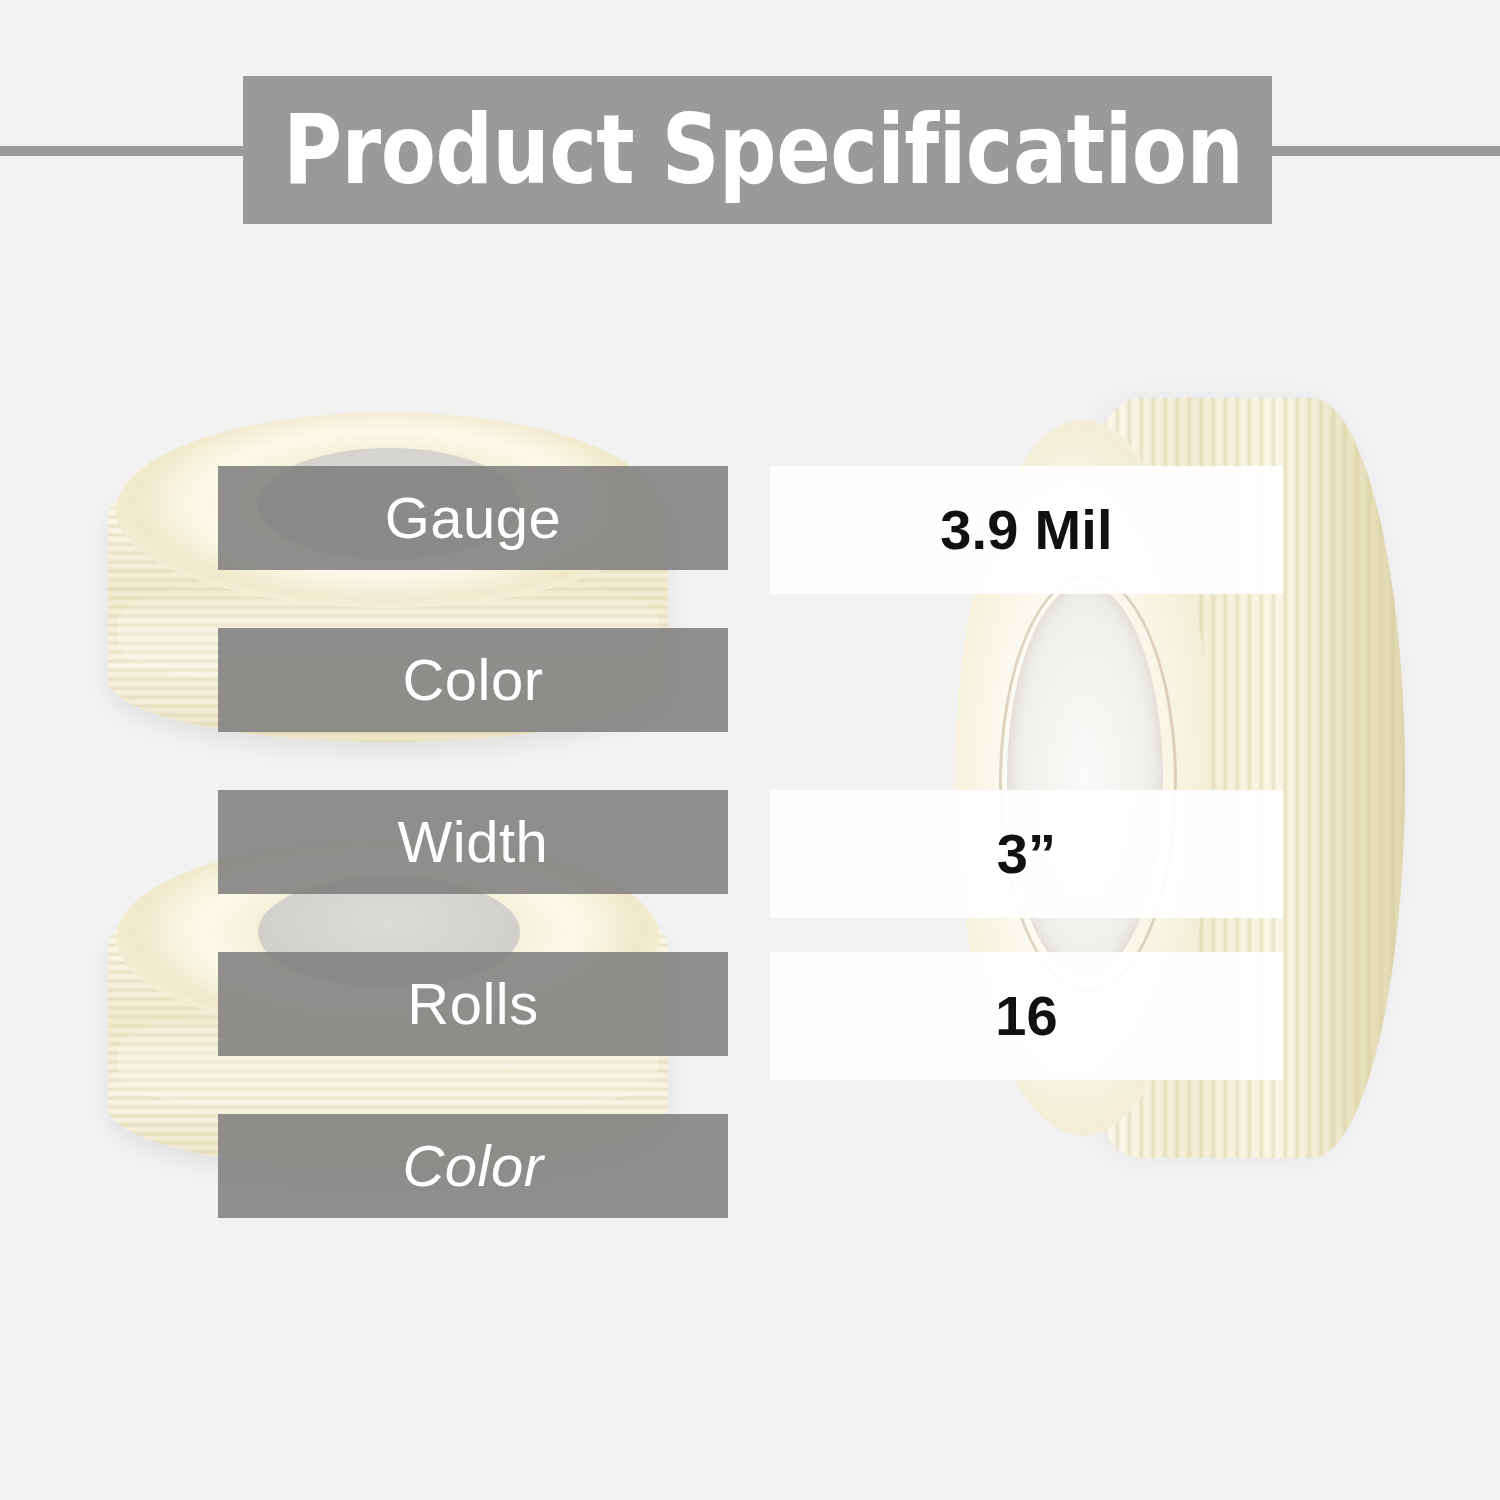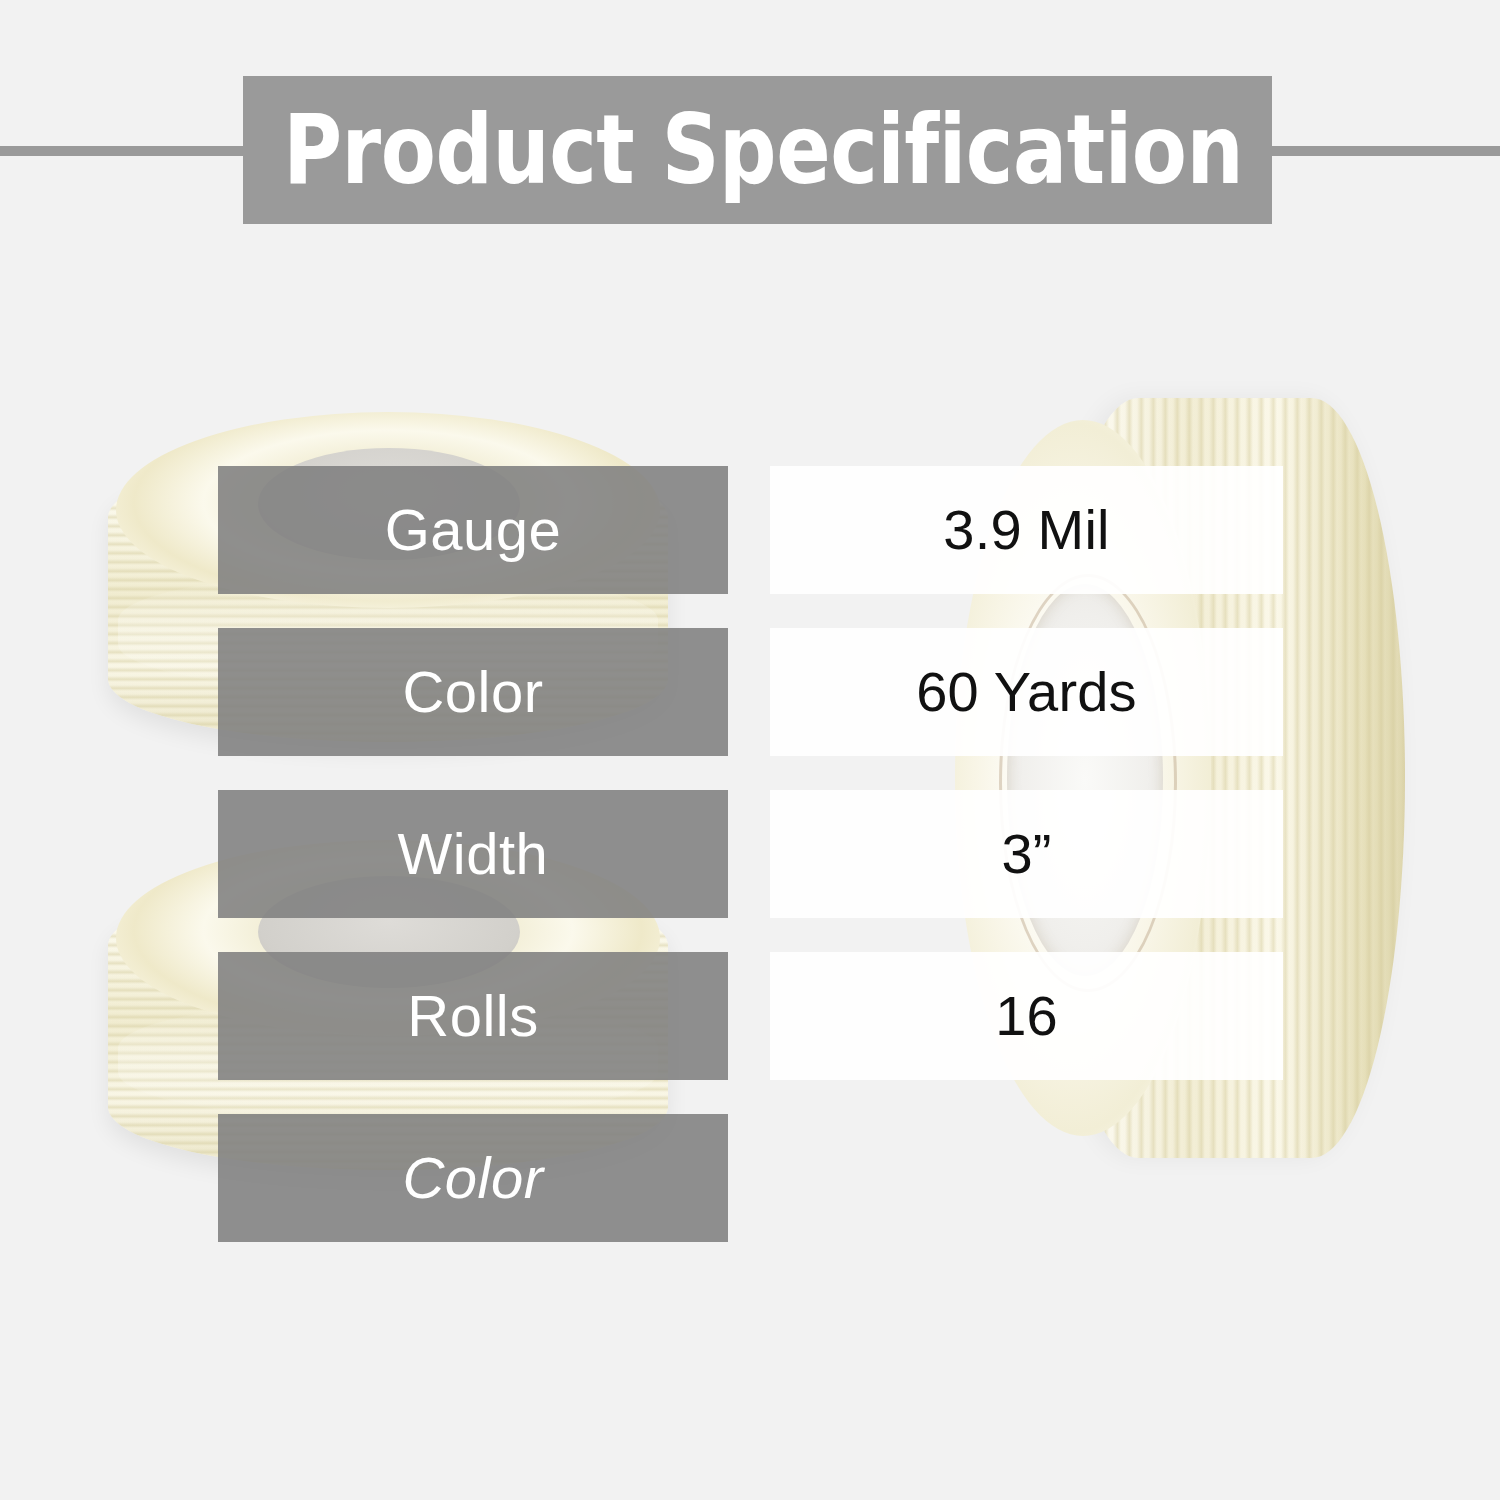--- a/index.html
+++ b/index.html
@@ -147,21 +147,21 @@
     width: 172px; height: 412px;
     border-radius: 50%;
     border: 3px solid rgba(168,140,110,0.35);
   }
 
   
   .label-bar {
     position: absolute;
     left: 218px;
     width: 510px;
-    height: 128px;
+    height: 104px;
     background: rgba(128,128,128,0.88);
     display: flex;
     align-items: center;
     justify-content: center;
   }
   .label-text {
     color: #ffffff;
     font-size: 58px;
     font-weight: 300;
     letter-spacing: 0.5px;
@@ -173,21 +173,21 @@
     width: 513px;
     height: 128px;
     background: rgba(255,255,255,0.93);
     display: flex;
     align-items: center;
     justify-content: center;
   }
   .value-text {
     color: #111111;
     font-size: 56px;
-    font-weight: 400;
+    font-weight: 700;
     letter-spacing: 0.2px;
     line-height: 1;
   }
 </style>
 </head>
 <body>
 
 <div id="page">
 
   <div class="roll roll-left" id="roll-top-left" style="left:108px; top:412px;">
@@ -220,23 +220,20 @@
   <div class="label-bar" style="top:466px;">
     <span class="label-text">Gauge</span>
   </div>
   <div class="value-bar" style="top:466px;">
     <span class="value-text">3.9 Mil</span>
   </div>
 
   <div class="label-bar" style="top:628px;">
     <span class="label-text">Color</span>
   </div>
-  <div class="value-bar" style="top:628px;">
-    <span class="value-text">60 Yards</span>
-  </div>
 
   <div class="label-bar" style="top:790px;">
     <span class="label-text">Width</span>
   </div>
   <div class="value-bar" style="top:790px;">
     <span class="value-text">3”</span>
   </div>
 
   <div class="label-bar" style="top:952px;">
     <span class="label-text">Rolls</span>

